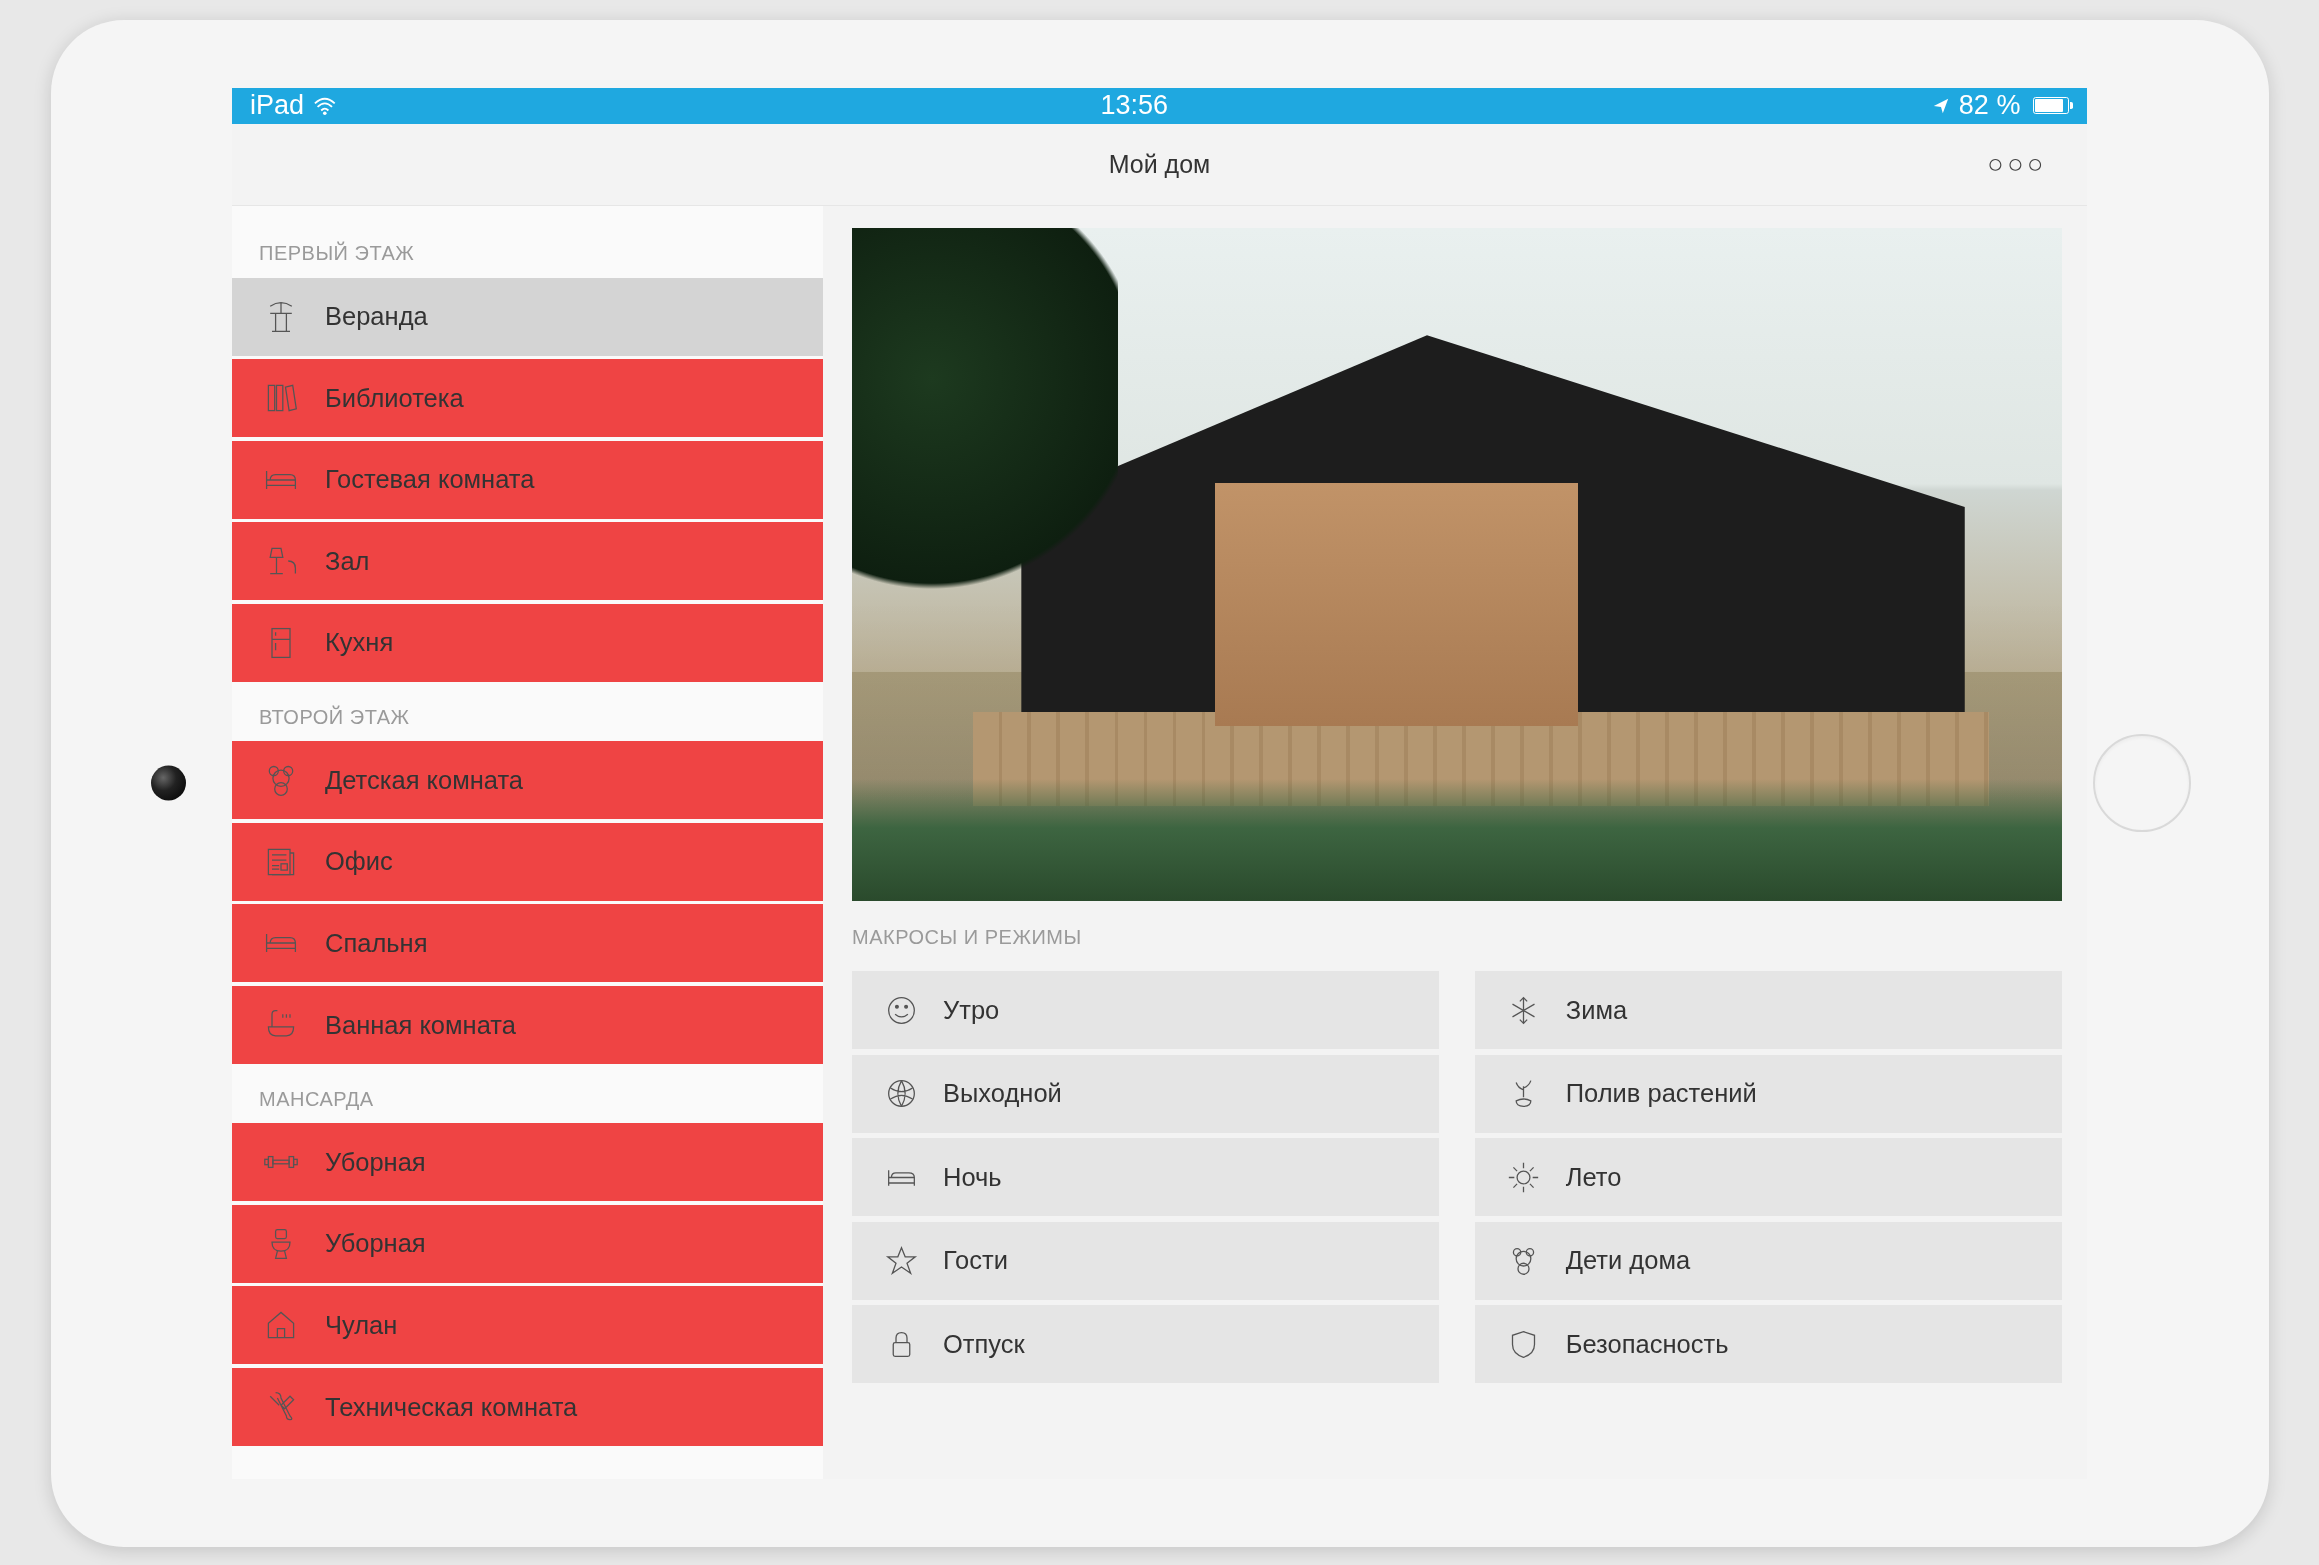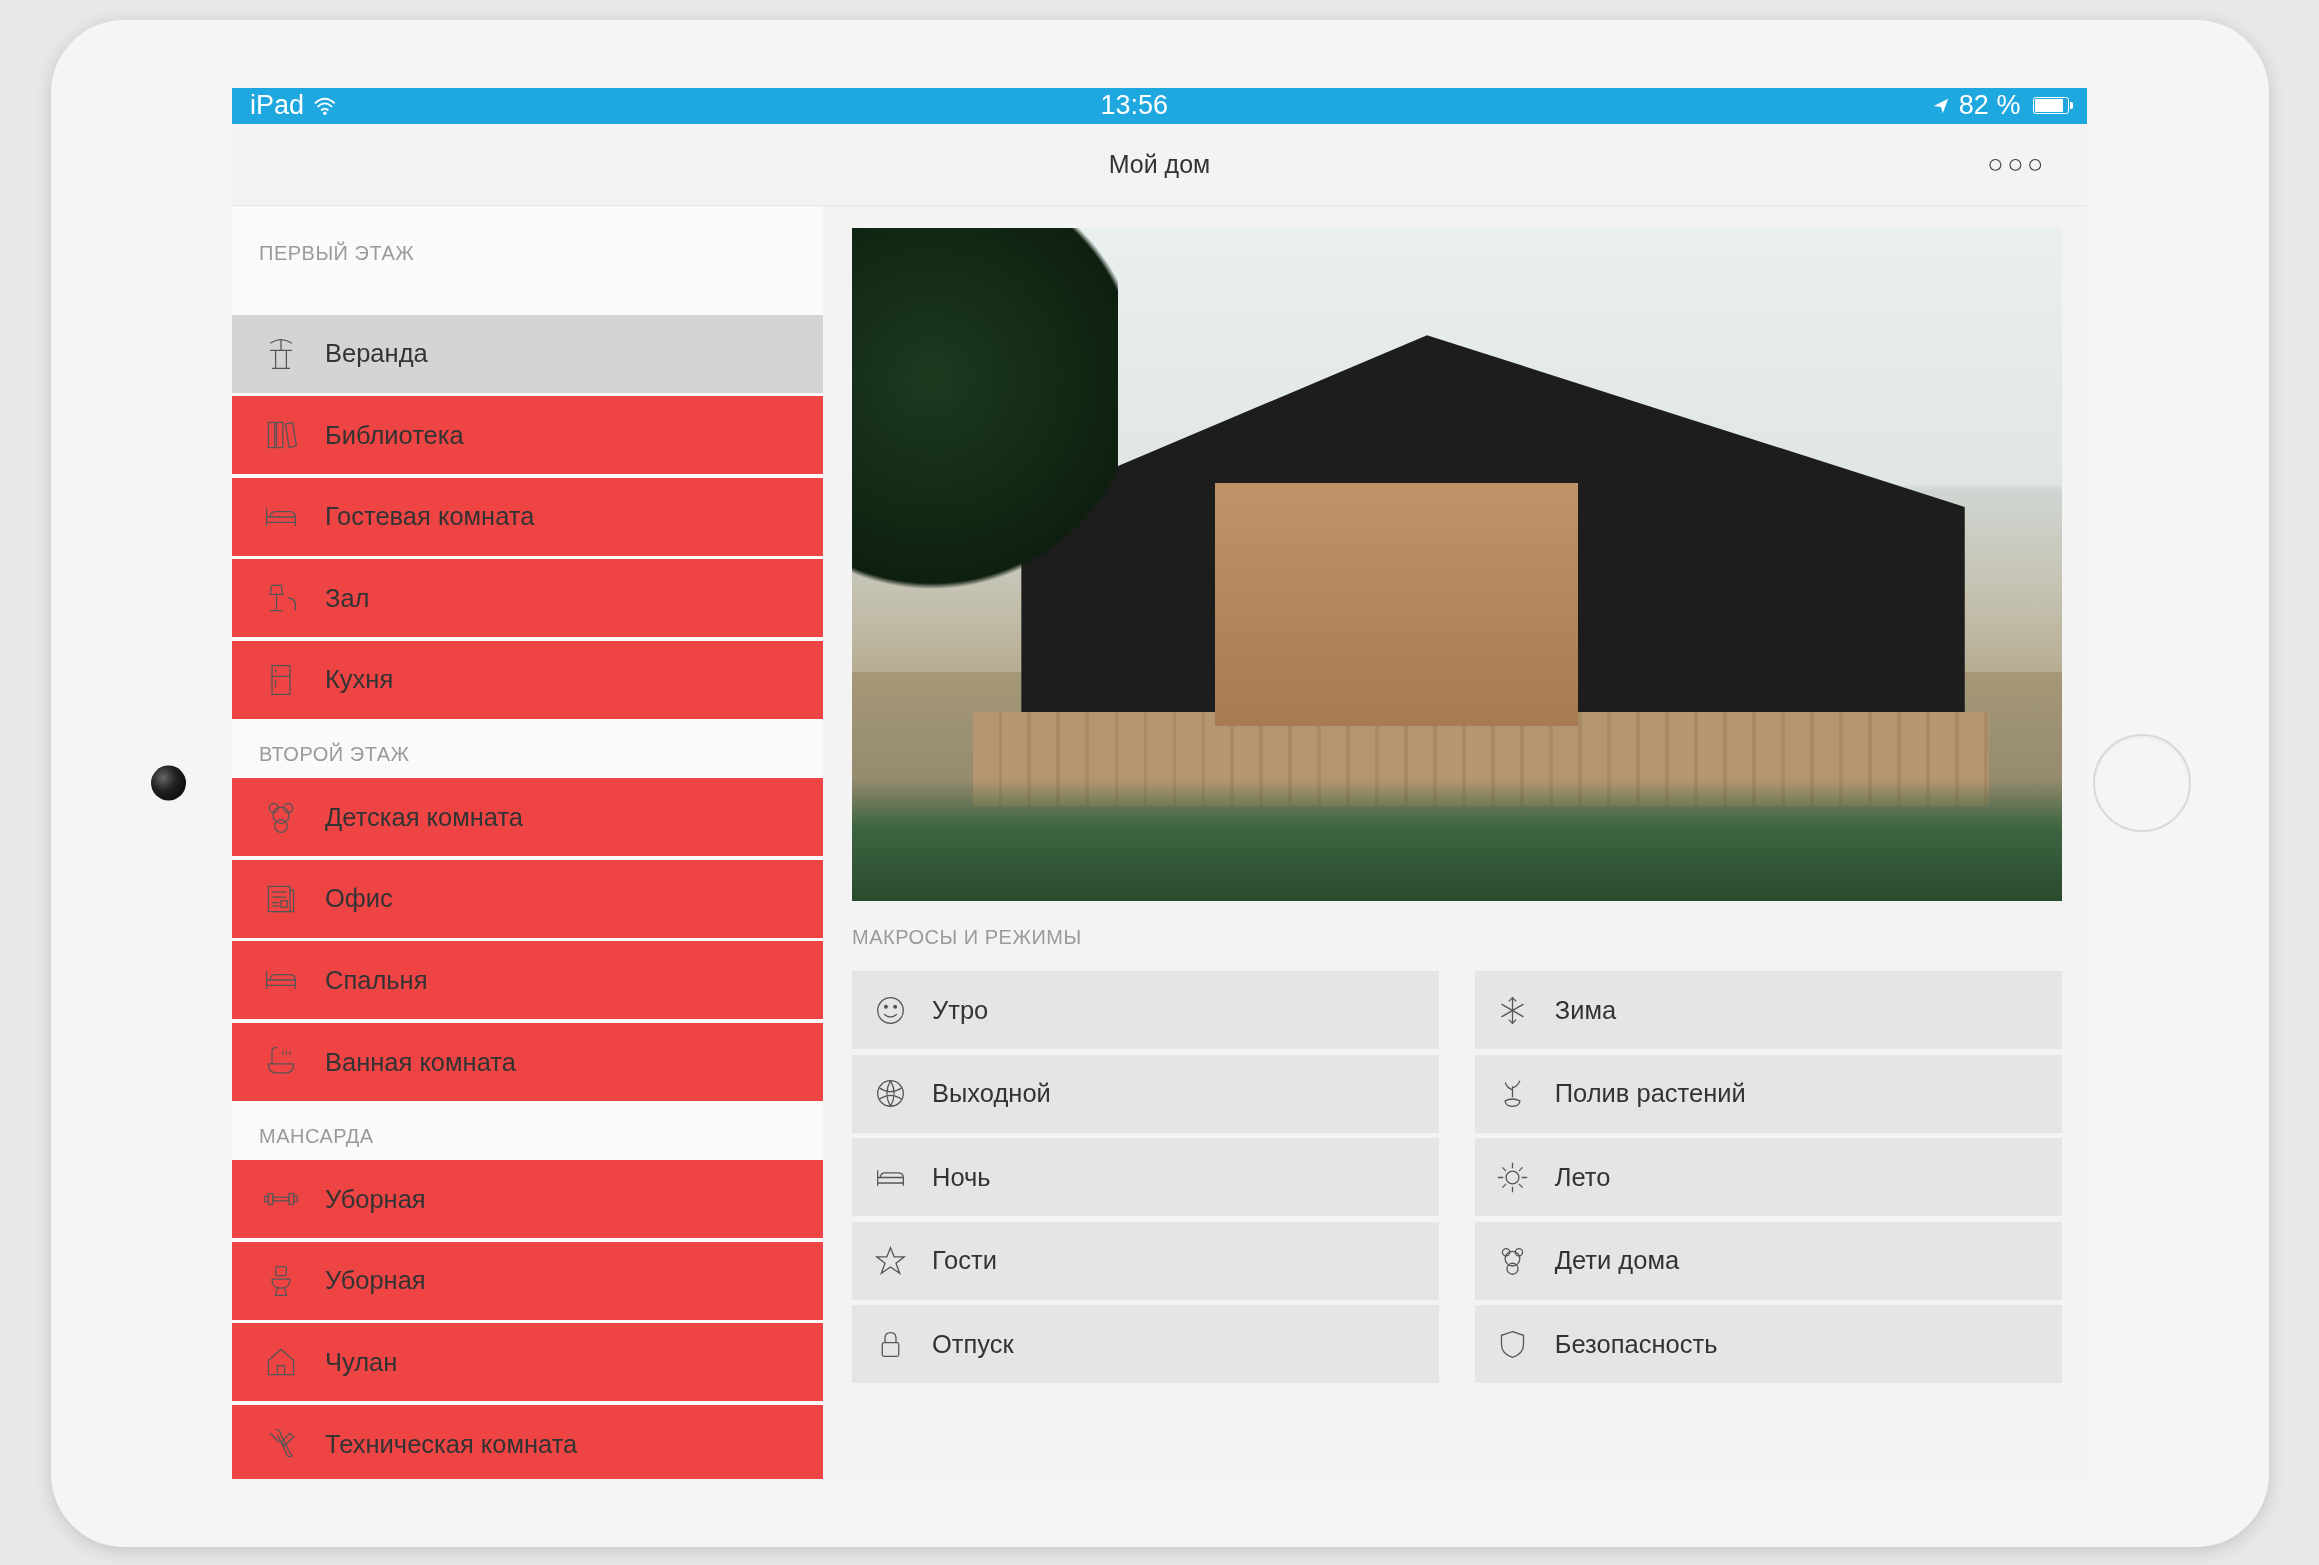--- a/index.html
+++ b/index.html
@@ -127,21 +127,20 @@
     height: 78px;
     padding: 0 27px;
     background: #ef4444;
     margin-bottom: 3.6px;
     font-size: 25.5px;
     color: #333;
     cursor: pointer;
   }
   .room-item.selected {
     background: #d4d4d4;
-    margin-top: 37px;
   }
   .room-item .icon {
     width: 44px; height: 44px;
     display:flex; align-items:center; justify-content:center;
   }
   .room-item .icon svg { stroke:#555; stroke-width:1.4; fill:none; }
   
   .main {
     flex: 1;
     display: flex;
@@ -198,21 +197,21 @@
     display: grid;
     grid-template-columns: 1fr 1fr;
     grid-auto-rows: 78px;
     gap: 5.5px 36px;
   }
   .macro-item {
     display:flex;
     align-items:center;
     gap: 22px;
     background: #e5e5e5;
-    padding: 0 18px;
+    padding: 0 29px;
     font-size: 25.5px;
     color: #333;
     cursor: pointer;
   }
   .macro-item .icon {
     width:40px; height:40px;
     display:flex; align-items:center; justify-content:center;
   }
   .macro-item .icon svg { stroke:#555; stroke-width:1.4; fill:none; }
 </style>

